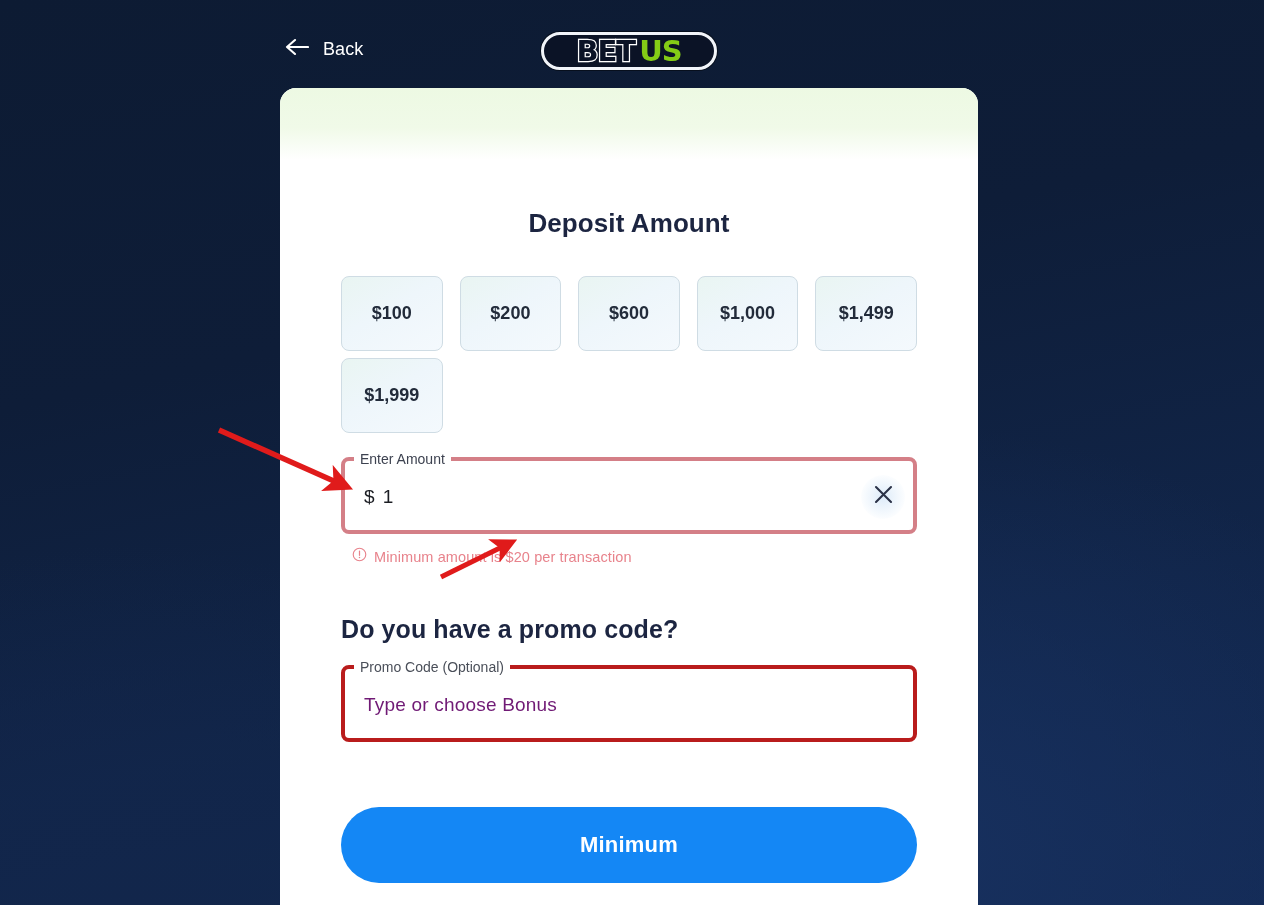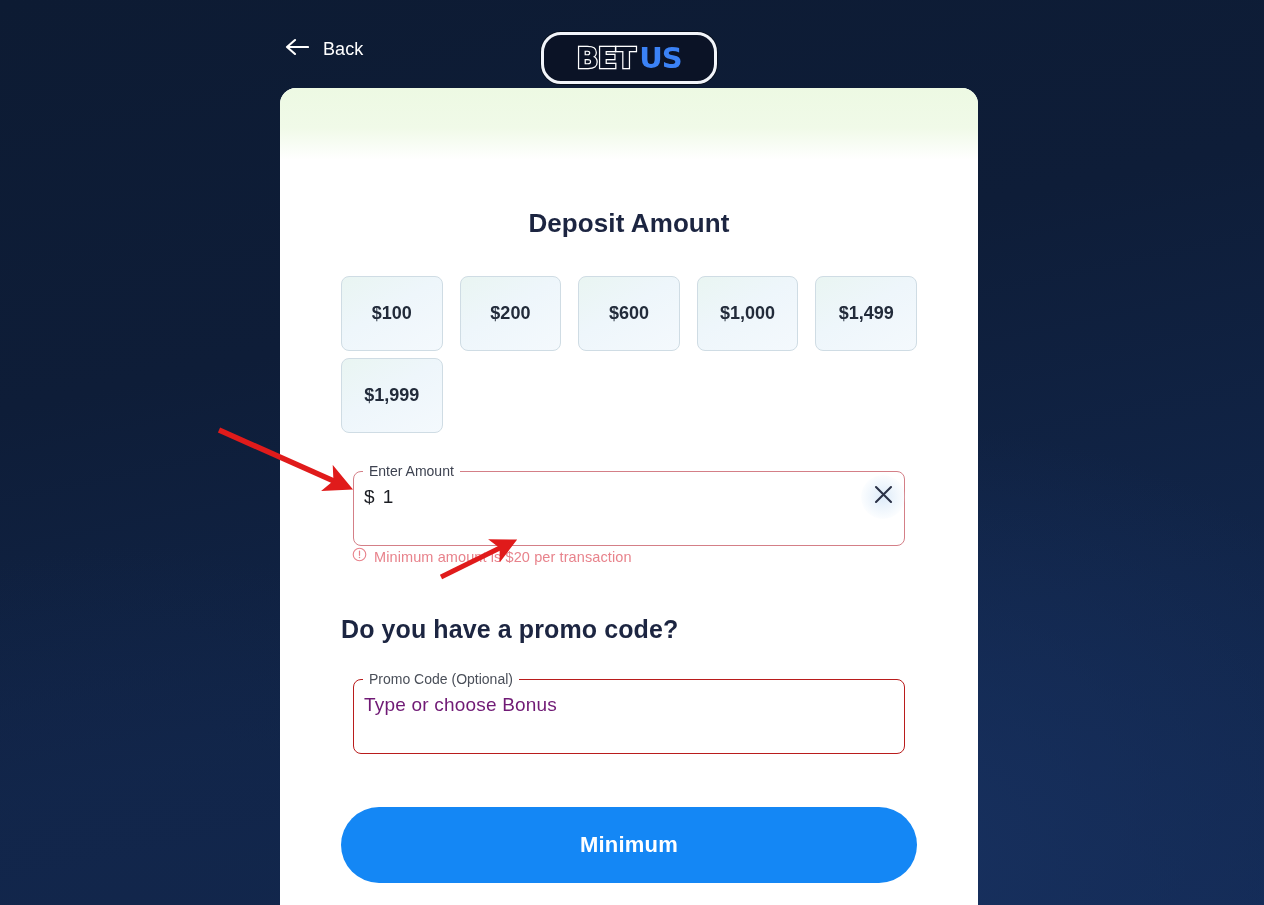--- a/index.html
+++ b/index.html
@@ -43,21 +43,21 @@
     font-weight: 400;
     letter-spacing: .1px;
   }
 
   
   .logo {
     position: absolute;
     left: 541px;
     top: 32px;
     width: 176px;
-    height: 52px;
+    height: 38px;
     background: #0b1326;
     border: 3px solid #f2f5fa;
     border-radius: 20px;
     display: flex;
     align-items: center;
     justify-content: center;
     overflow: hidden;
     box-shadow: 0 0 0 1px rgba(0,0,0,.45);
   }
   .logo-text {
@@ -69,21 +69,21 @@
     display: flex;
     align-items: center;
   }
   .logo-bet {
     color: #0b1326;
     -webkit-text-stroke: 2.4px #ffffff;
     paint-order: stroke fill;
     padding-right: 1px;
   }
   .logo-us {
-    color: #3b82f6;
+    color: #84cc16;
     padding-left: 3px;
   }
 
   
   .card {
     position: absolute;
     left: 280px;
     top: 88px;
     width: 698px;
     height: 817px;
@@ -139,24 +139,24 @@
   
   .field {
     position: relative;
     margin-top: 26px;
     height: 75px;
   }
   .field fieldset {
     position: absolute;
     inset: -7px 0 0 0;
     height: 82px;
-    border: 1px solid #b91c1c;
+    border: 4px solid #b91c1c;
     border-radius: 8px;
     padding: 0 0 0 9px;
-    margin: 12px;
+    margin: 0;
     pointer-events: none;
   }
   .field legend {
     padding: 0 6px;
     font-size: 14px;
     color: #4a4f59;
     line-height: 1;
   }
   .field.error fieldset { border-color: #d47f87; }
   .field.error legend { color: #3d4250; }

